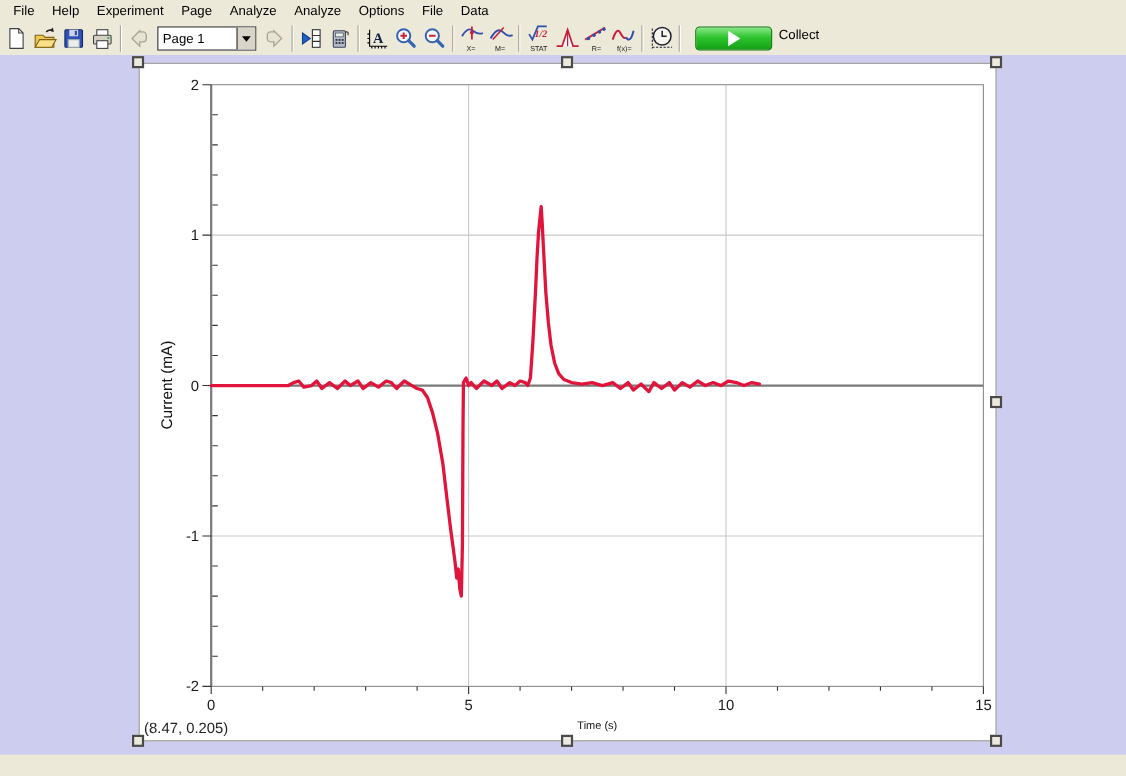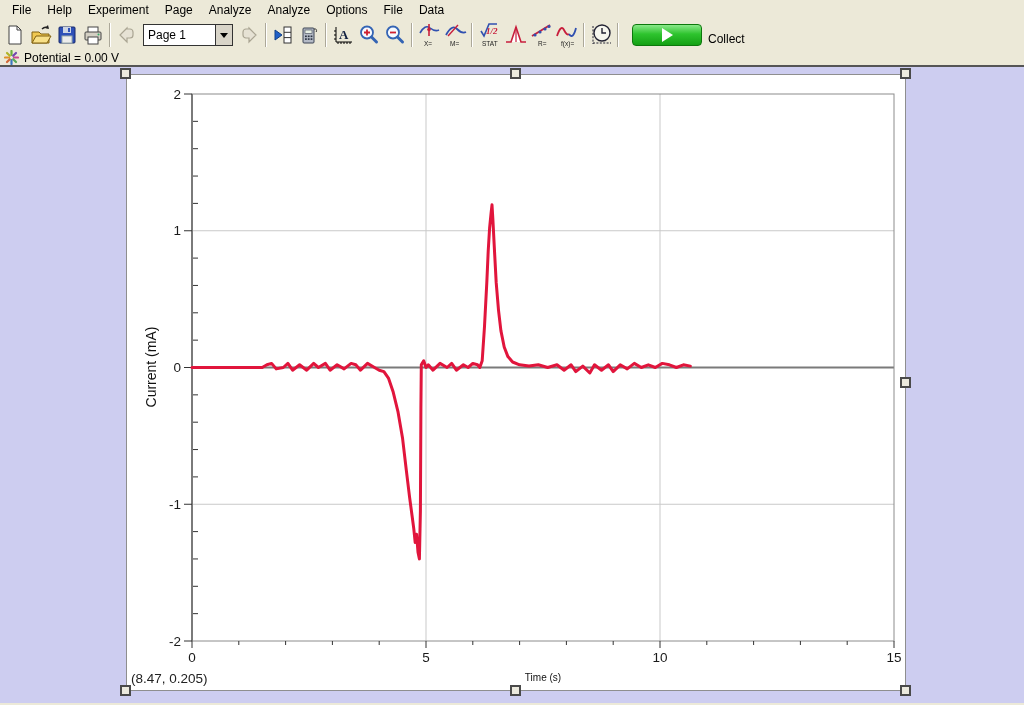--- a/index.html
+++ b/index.html
@@ -12,21 +12,21 @@
   .menu-item { font-size:12px; color:#000; padding:2px 8px 3px 8px; cursor:default; }
 
   
   .toolbar { height:30px; background:#ece9d8; display:flex; align-items:center; padding-left:2px; }
   .tbtn { width:26px; height:26px; display:flex; align-items:center; justify-content:center; border:1px solid transparent; }
   .tsep { width:2px; height:24px; border-left:1px solid #aca899; border-right:1px solid #fff; margin:0 3px; }
   .combo { width:90px; height:22px; background:#fff; border:1px solid #333; display:flex; align-items:center; margin:0 3px; }
   .combo-text { flex:1; font-size:12px; padding-left:4px; color:#000; }
   .combo-btn { width:17px; height:20px; background:#d8d4c8; border-left:1px solid #333; display:flex; align-items:center; justify-content:center; }
   .combo-arrow { width:0; height:0; border-left:4px solid transparent; border-right:4px solid transparent; border-top:5px solid #000; }
-  .collect-btn { display:flex; align-items:flex-end; gap:6px; margin-left:6px; padding:1px 4px; }
+  .collect-btn { display:flex; align-items:flex-start; gap:6px; margin-left:6px; padding:1px 4px; }
   .collect-pill { width:70px; height:22px; border-radius:4px; background:linear-gradient(#8ae88a,#2ec42e 45%,#14a014); border:1px solid #0c780c; display:flex; align-items:center; justify-content:center; }
   .collect-tri { width:0; height:0; border-top:7px solid transparent; border-bottom:7px solid transparent; border-left:11px solid #fff; }
   .collect-label { font-size:12px; color:#000; }
   .cap { font:6.5px "Liberation Sans", sans-serif; fill:#222; }
 
   
   .status-bar { height:17px; background:#ece9d8; border-bottom:2px solid #555; display:flex; align-items:center; padding-left:4px; gap:5px; }
   .status-text { font-size:12px; color:#000; }
 
   
@@ -208,35 +208,20 @@
     </div>
     <div class="tsep"></div>
     <div class="collect-btn">
       <span class="collect-pill">
           <span class="collect-tri"></span>
         </span>
       <span class="collect-label">Collect</span>
     </div>
   </div>
 
-  <div class="status-bar">
-    <svg width="15" height="15">
-      <g stroke-width="2.2" stroke-linecap="round">
-        <line x1="7.5" y1="1" x2="7.5" y2="5" stroke="#6cb03c"></line>
-        <line x1="7.5" y1="10" x2="7.5" y2="14" stroke="#3c78c0"></line>
-        <line x1="1" y1="7.5" x2="5" y2="7.5" stroke="#e09028"></line>
-        <line x1="10" y1="7.5" x2="14" y2="7.5" stroke="#c84890"></line>
-        <line x1="3" y1="3" x2="5.8" y2="5.8" stroke="#b0b428"></line>
-        <line x1="9.2" y1="9.2" x2="12" y2="12" stroke="#58a858"></line>
-        <line x1="12" y1="3" x2="9.2" y2="5.8" stroke="#7048b0"></line>
-        <line x1="5.8" y1="9.2" x2="3" y2="12" stroke="#d06838"></line>
-      </g>
-    </svg>
-    <span class="status-text">Potential = 0.00 V</span>
-  </div>
 
   <div class="document-area">
     <div class="graph-object">
       <svg id="plot-svg" width="778" height="615">
           <line x1="299" y1="19" x2="299" y2="566" stroke="#c9c9c9"></line>
           <line x1="533" y1="19" x2="533" y2="566" stroke="#c9c9c9"></line>
           <line x1="65" y1="155.75" x2="767" y2="155.75" stroke="#c9c9c9"></line>
           <line x1="65" y1="429.25" x2="767" y2="429.25" stroke="#c9c9c9"></line>
           <line x1="65" y1="292.5" x2="767" y2="292.5" stroke="#7a7a7a" stroke-width="2"></line>
           <rect x="65" y="19" width="702" height="547" fill="none" stroke="#8c8c8c"></rect>

